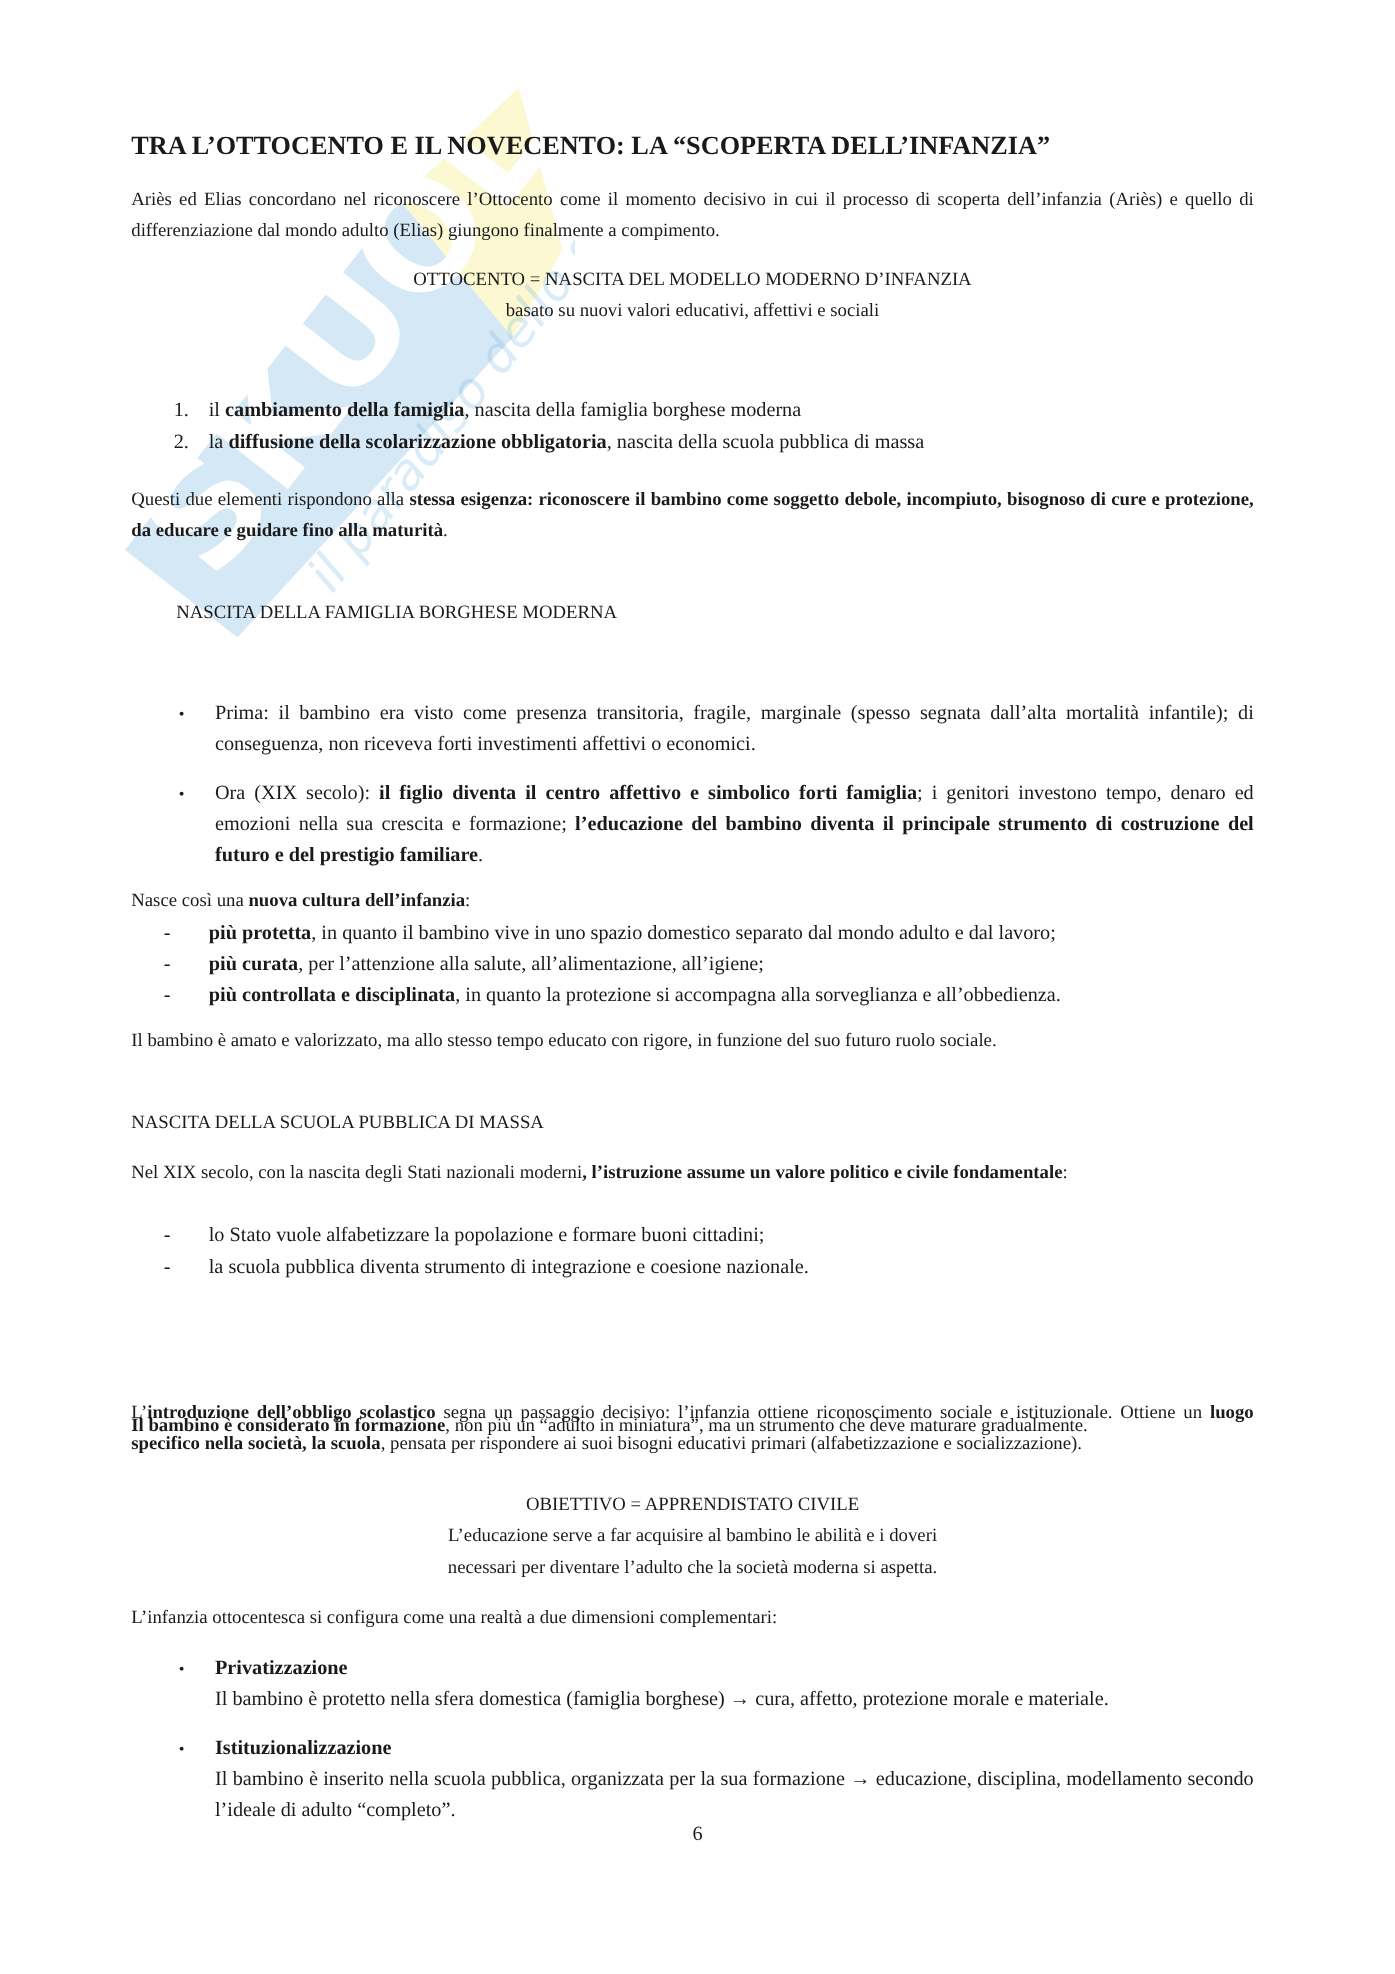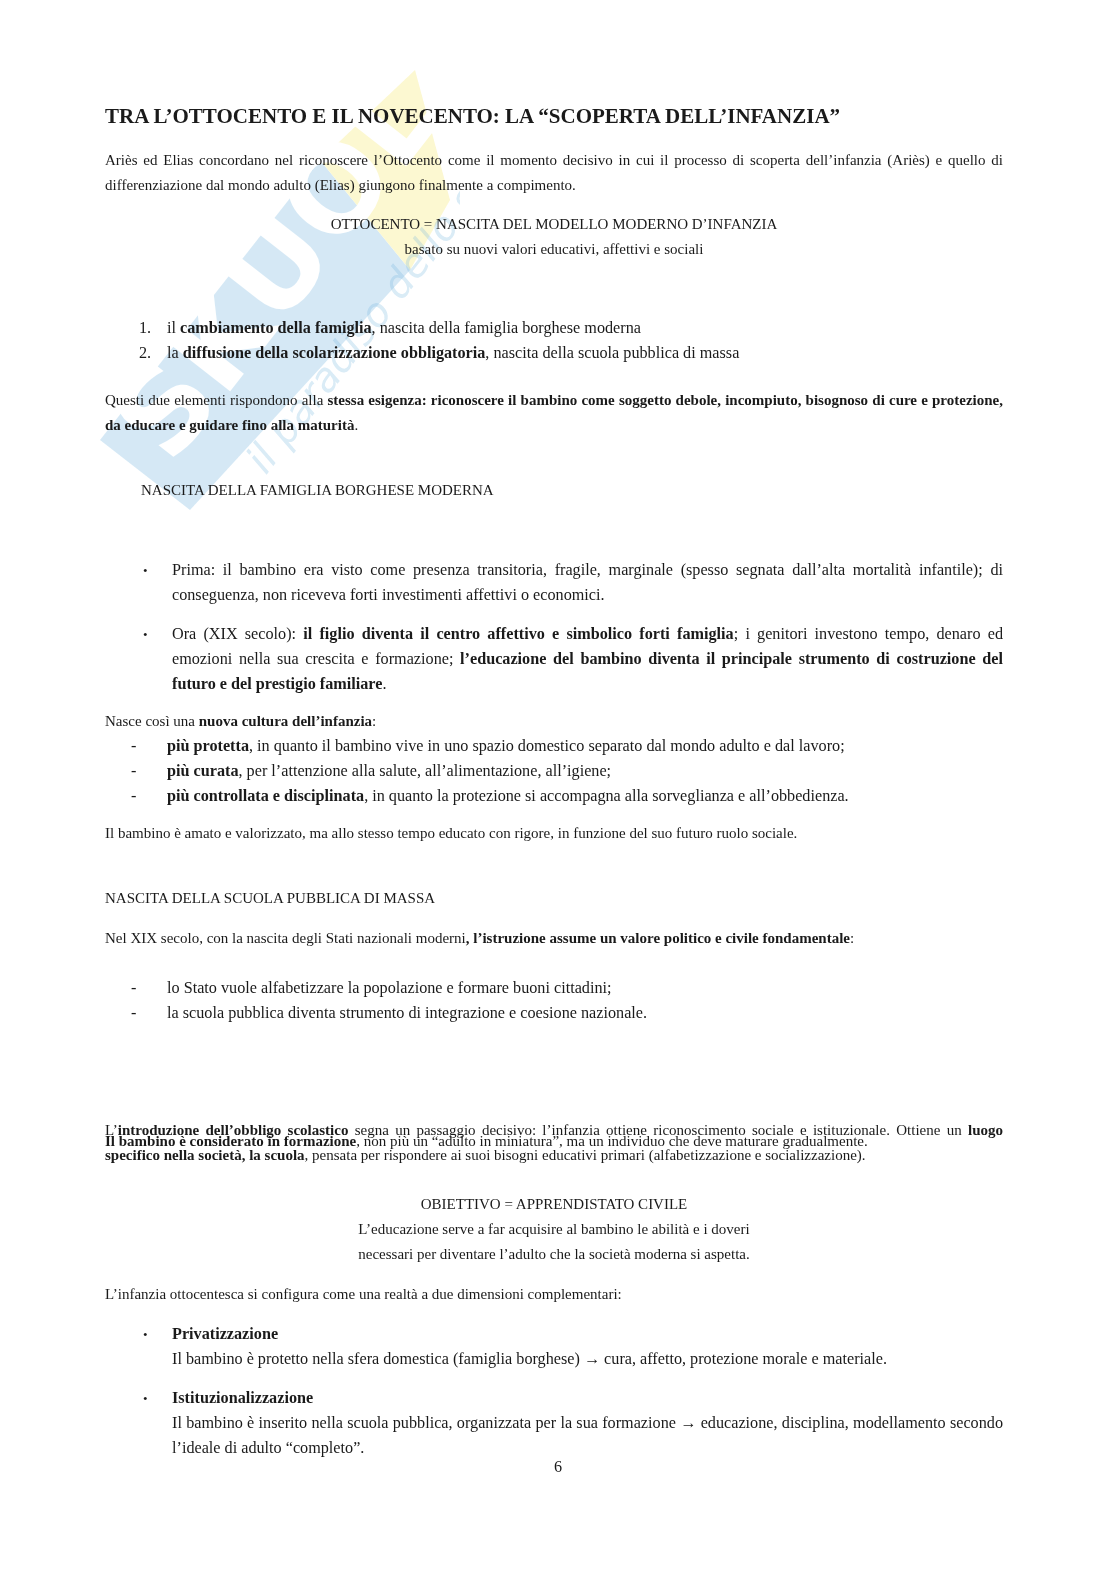--- a/index.html
+++ b/index.html
@@ -81,21 +81,21 @@
 
   <div class="blk just" style="top:926px;"><span>Nel XIX secolo, con la nascita degli Stati nazionali moderni</span><b>, l’istruzione assume un valore politico e civile fondamentale</b><span>:</span></div>
 
   <div class="list" style="top:976px;">
     <div class="li dash"><span class="mk">-</span><span>lo Stato vuole alfabetizzare la popolazione e formare buoni cittadini;</span></div>
     <div class="li dash"><span class="mk">-</span><span>la scuola pubblica diventa strumento di integrazione e coesione nazionale.</span></div>
   </div>
 
   <div class="blk just" style="top:1096px;margin-top:22px;"><span>L’</span><b>introduzione dell’obbligo scolastico</b><span> segna un passaggio decisivo: l’infanzia ottiene riconoscimento sociale e istituzionale. Ottiene un </span><b>luogo specifico nella società, la scuola</b><span>, pensata per rispondere ai suoi bisogni educativi primari (alfabetizzazione e socializzazione).</span></div>
 
-  <div class="blk just" style="top:1129px;"><b>Il bambino è considerato in formazione</b><span>, non più un “adulto in miniatura”, ma un individuo che deve maturare gradualmente.</span></div>
+  <div class="blk just" style="top:1129px;"><b>Il bambino è considerato in formazione</b><span>, non più un “adulto in miniatura”, ma un strumento che deve maturare gradualmente.</span></div>
 
   <div class="blk center" style="top:1192px;">
     <div>OBIETTIVO = APPRENDISTATO CIVILE</div>
     <div>L’educazione serve a far acquisire al bambino le abilità e i doveri</div>
     <div>necessari per diventare l’adulto che la società moderna si aspetta.</div>
   </div>
 
   <div class="blk" style="top:1282px;">L’infanzia ottocentesca si configura come una realtà a due dimensioni complementari:</div>
 
   <div class="list just" style="top:1322px;">

